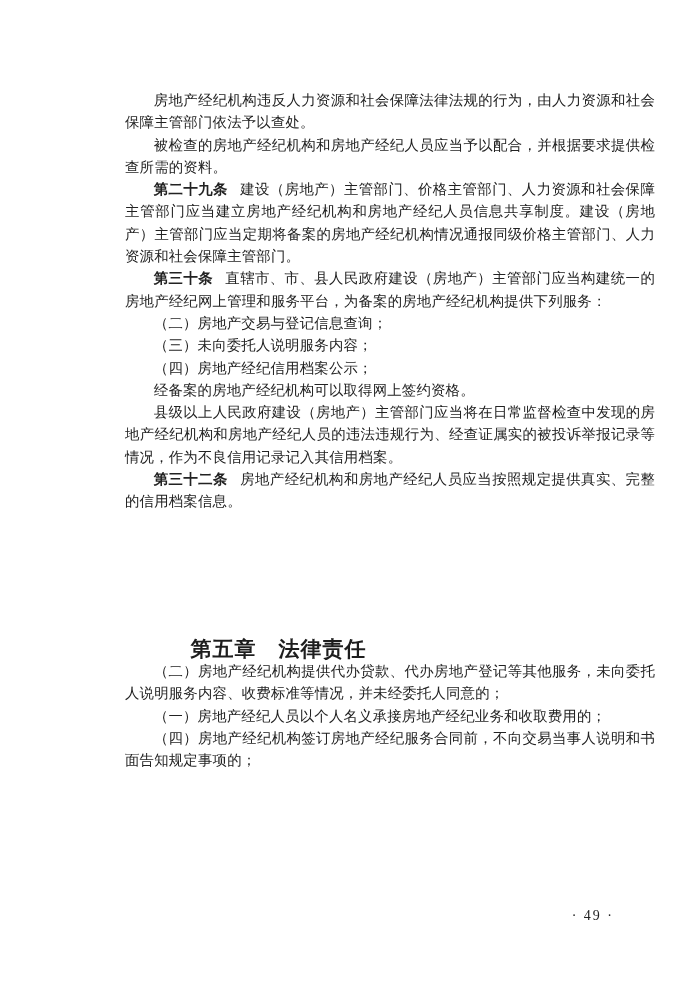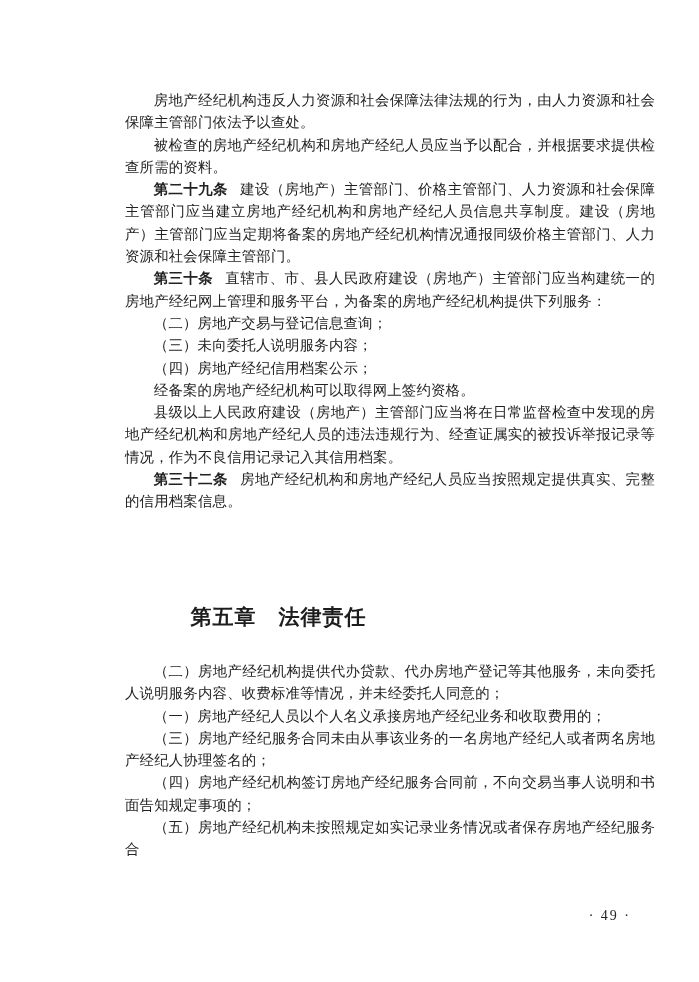--- a/index.html
+++ b/index.html
@@ -34,36 +34,36 @@
     text-justify: inter-character;
     letter-spacing: 0.2px;
   }
   .para .term {
     font-family: Liberation Serif, serif;
     font-weight: bold;
     margin-right: 0.85em;
   }
   .chapter-heading {
     position: absolute;
-    top: 604px;
+    top: 636px;
     left: 0;
     width: 557px;
     margin: 0;
     text-align: center;
     font-family: "Liberation Sans", "DejaVu Sans", sans-serif;
     font-weight: bold;
     font-size: 21px;
     line-height: 26px;
     letter-spacing: 1px;
     color: #1d1d1d;
   }
   .page-number {
     position: absolute;
     top: 906px;
-    right: 68px;
+    right: 85px;
     font-size: 14px;
     line-height: 20px;
     letter-spacing: 2px;
     color: #222222;
   }
 </style>
 </head>
 <body>
 
 <div class="page">
@@ -79,20 +79,18 @@
       <p class="para"><span>经备案的房地产经纪机构可以取得网上签约资格。</span></p>
       <p class="para"><span>县级以上人民政府建设（房地产）主管部门应当将在日常监督检查中发现的房地产经纪机构和房地产经纪人员的违法违规行为、经查证属实的被投诉举报记录等情况，作为不良信用记录记入其信用档案。</span></p>
       <p class="para"><b class="term">第三十二条</b><span>房地产经纪机构和房地产经纪人员应当按照规定提供真实、完整的信用档案信息。</span></p>
     </div>
 
   <h1 class="chapter-heading">第五章　法律责任</h1>
 
   <div class="text-section section-after" id="section-after">
       <p class="para"><span>（二）房地产经纪机构提供代办贷款、代办房地产登记等其他服务，未向委托人说明服务内容、收费标准等情况，并未经委托人同意的；</span></p>
       <p class="para"><span>（一）房地产经纪人员以个人名义承接房地产经纪业务和收取费用的；</span></p>
-      <p class="para"><span>（三）房地产经纪服务合同未由从事该业务的一名房地产经纪人或者两名房地产经纪人协理签名的；</span></p>
       <p class="para"><span>（四）房地产经纪机构签订房地产经纪服务合同前，不向交易当事人说明和书面告知规定事项的；</span></p>
-      <p class="para"><span>（五）房地产经纪机构未按照规定如实记录业务情况或者保存房地产经纪服务合</span></p>
     </div>
 
   <div class="page-number">· 49 ·</div>
 
 </div>
 
 </body></html>

